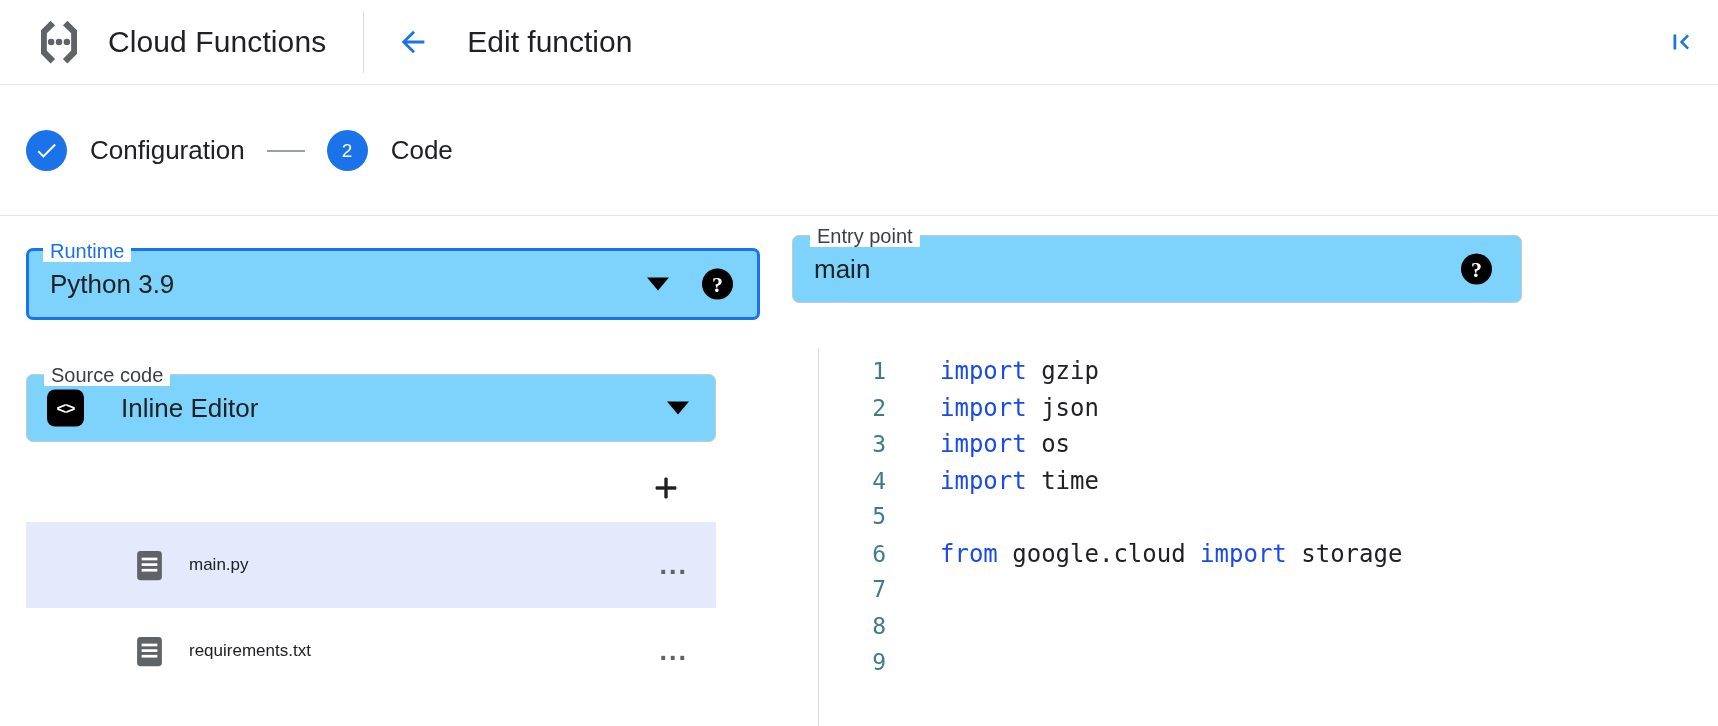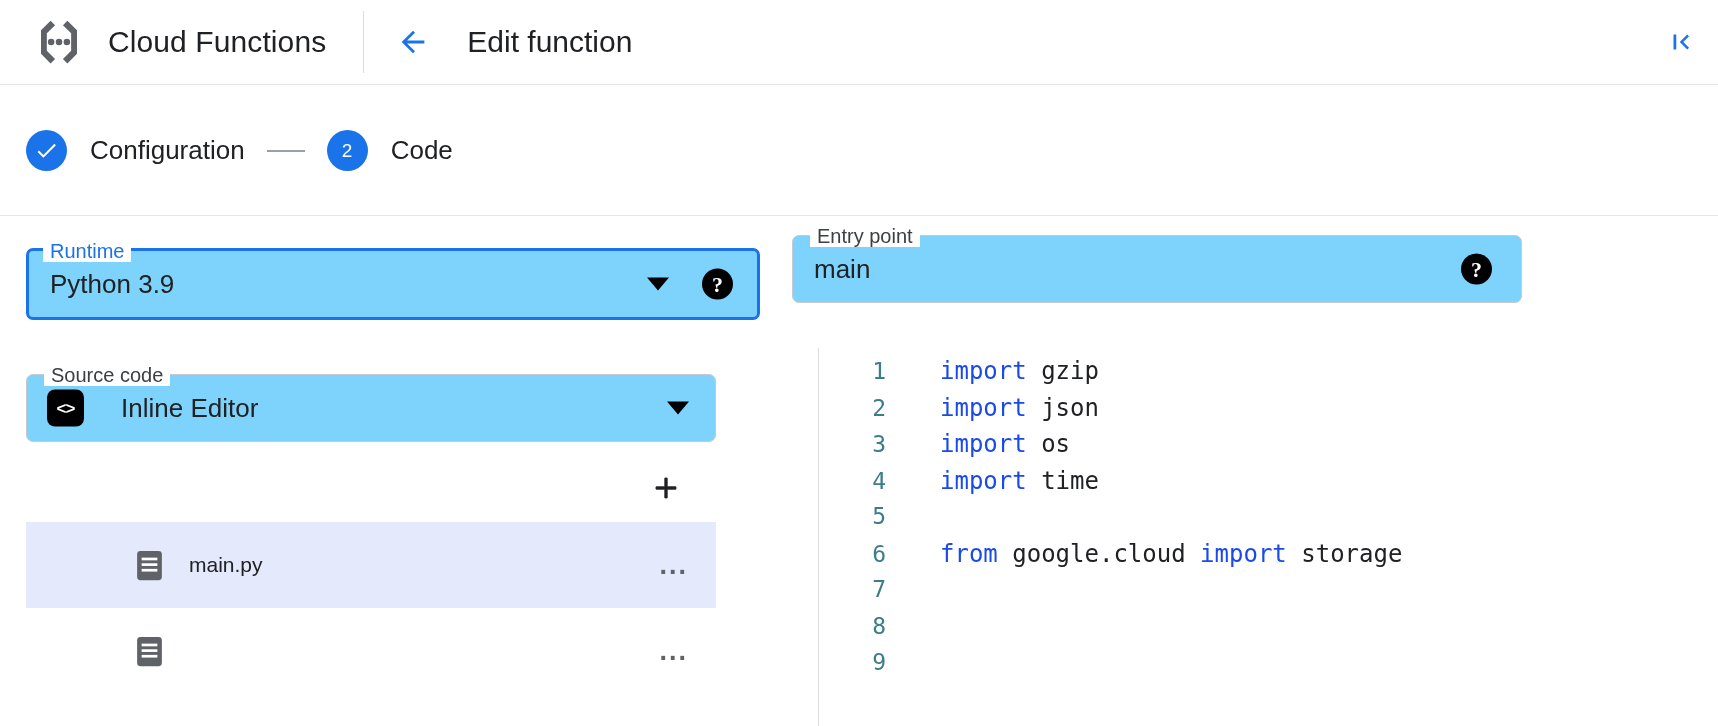--- a/index.html
+++ b/index.html
@@ -222,21 +222,21 @@
     display: flex; align-items: center;
     cursor: pointer;
   }
   .file-row.selected { background: #e4eafb; }
   .file-doc-icon {
     margin-left: 110px;
     width: 27px; height: 33px;
     flex: 0 0 27px;
   }
   .file-name {
-    font-size: 21px;
+    font-size: 17px;
     color: #202124;
     margin-left: 26px;
     white-space: nowrap;
   }
   .file-more {
     position: absolute;
     right: 28px; top: 50%;
     transform: translateY(-50%);
     color: #5f6368;
     font-size: 27px;
@@ -378,20 +378,21 @@
       <div class="file-more">...</div>
     </div>
 
     <div class="file-row">
       <svg class="file-doc-icon" viewBox="0 0 24 28">
         <rect x="1" y="1" width="22" height="26" rx="3" fill="#5f6368"></rect>
         <rect x="5" y="7" width="14" height="2.4" fill="#ffffff"></rect>
         <rect x="5" y="12" width="14" height="2.4" fill="#ffffff"></rect>
         <rect x="5" y="17" width="14" height="2.4" fill="#ffffff"></rect>
       </svg>
+      <div class="file-name">requirements.txt</div>
       <div class="file-more">...</div>
     </div>
   </div>
 
   <div class="pane-divider"></div>
 
   <div class="editor" id="code-editor">
       <div class="code-line">
         <span class="ln">1</span>
         <span class="code-text"><span class="kw">import</span><span> gzip</span></span>

